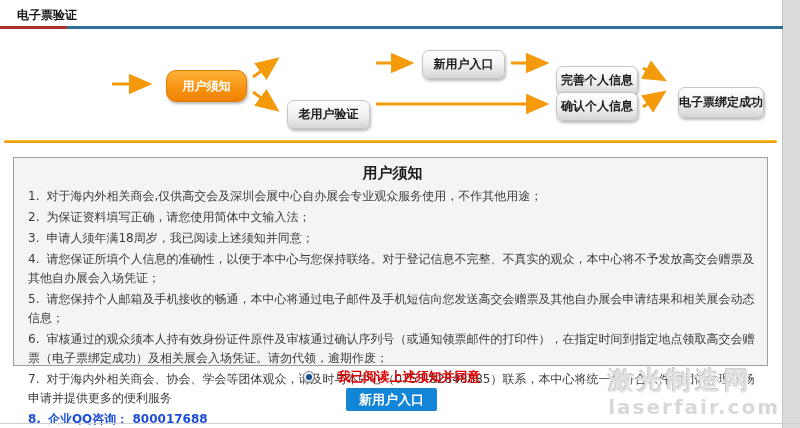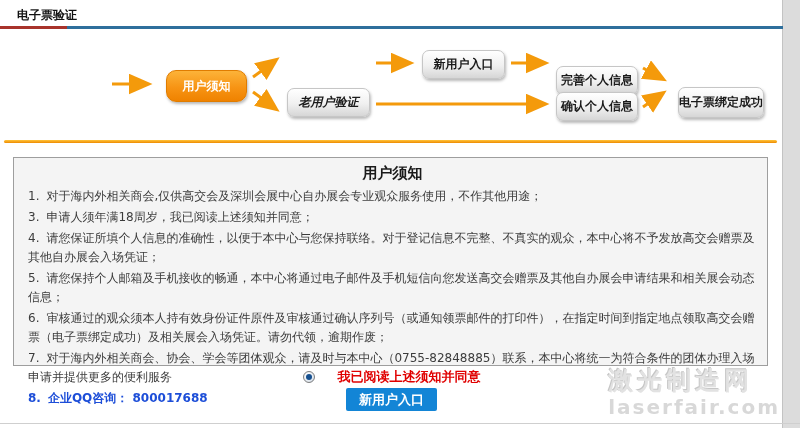--- a/index.html
+++ b/index.html
@@ -77,31 +77,34 @@
         <path d="M376 23 H410" marker-end="url(#ah)"></path>
         <path d="M511 23 H545" marker-end="url(#ah)"></path>
         <path d="M643 28 L663 39" marker-end="url(#ah)"></path>
         <path d="M376 64 H545" marker-end="url(#ah)"></path>
         <path d="M643 67 L663 53" marker-end="url(#ah)"></path>
       </g>
     </svg>
     <div class="fbox orange" style="left:166px;top:30px;width:79px;height:30px;">用户须知</div>
     <div class="fbox" style="left:422px;top:10px;width:81px;height:27px;">新用户入口</div>
     <div class="fbox" style="left:556px;top:10px;width:80px;height:27px;margin-top:16px;">完善个人信息</div>
-    <div class="fbox" style="left:287px;top:48px;width:81px;height:27px;font-style:italic;">老用户验证</div>
+    <div class="fbox" style="left:287px;top:60px;width:81px;height:27px;">老用户验证</div>
     <div class="fbox" style="left:556px;top:52px;width:80px;height:27px;">确认个人信息</div>
     <div class="fbox" style="left:678px;top:33px;width:84px;height:29px;margin-top:14px;">电子票绑定成功</div>
   </div>
 
   <div class="divider-orange"></div>
 
   <div class="notice-box">
     <div class="notice-heading">用户须知</div>
     <div class="notice-item">
       <span class="num">1.</span><span>对于海内外相关商会,仅供高交会及深圳会展中心自办展会专业观众服务使用，不作其他用途；</span>
+    </div>
+    <div class="notice-item">
+      <span class="num">2.</span><span>为保证资料填写正确，请您使用简体中文输入法；</span>
     </div>
     <div class="notice-item">
       <span class="num">3.</span><span>申请人须年满18周岁，我已阅读上述须知并同意；</span>
     </div>
     <div class="notice-item">
       <span class="num">4.</span><span>请您保证所填个人信息的准确性，以便于本中心与您保持联络。对于登记信息不完整、不真实的观众，本中心将不予发放高交会赠票及其他自办展会入场凭证；</span>
     </div>
     <div class="notice-item">
       <span class="num">5.</span><span>请您保持个人邮箱及手机接收的畅通，本中心将通过电子邮件及手机短信向您发送高交会赠票及其他自办展会申请结果和相关展会动态信息；</span>
     </div>

